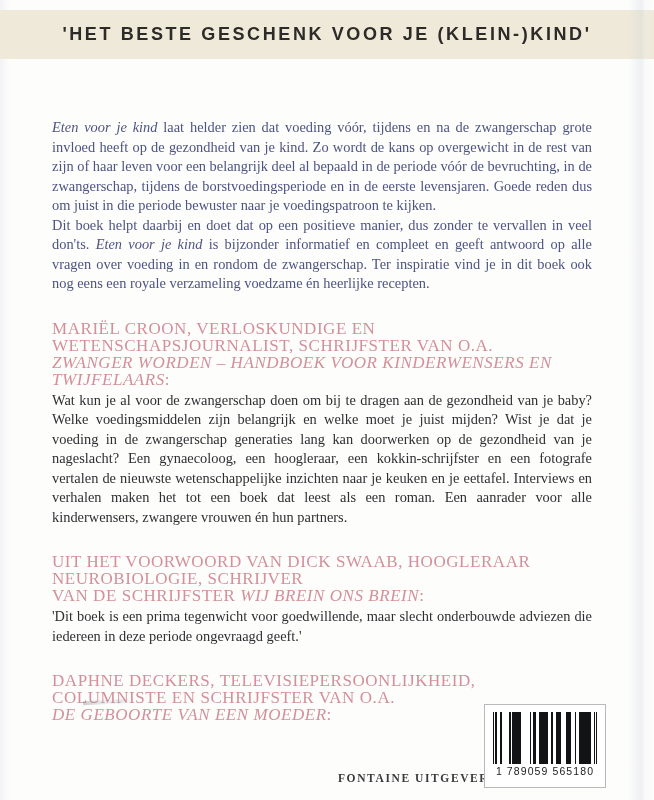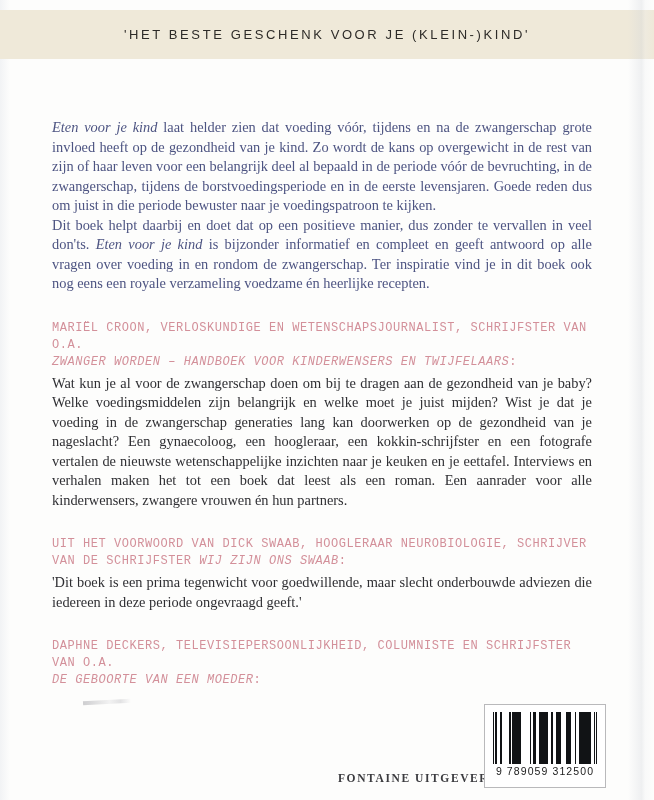--- a/index.html
+++ b/index.html
@@ -46,25 +46,25 @@
     top: 10px;
     width: 654px;
     height: 49px;
     background: #efe9d9;
     display: flex;
     align-items: center;
     justify-content: center;
   }
   .banner-text {
     font-family: "Liberation Sans", sans-serif;
-    font-size: 13px;
+    font-size: 18px;
     letter-spacing: 2.6px;
     color: #2d2b28;
     white-space: nowrap;
-    font-weight: 400;
+    font-weight: 700;
   }
 
   .content {
     position: absolute;
     left: 52px;
     top: 78px;
     width: 540px;
   }
 
   p.body {
@@ -77,23 +77,23 @@
   }
   p.body.tight { margin-top: 0; }
 
   .it { font-style: italic; }
 
   .intro-block { margin-bottom: 0; margin-top: 40px; }
 
   .quote-section { margin-top: 26px; }
 
   .attrib {
-    font-family: Liberation Mono, monospace;
+    font-family: Liberation Serif, serif;
     color: #d3909a;
-    font-size: 12px;
+    font-size: 17px;
     letter-spacing: 0.55px;
     line-height: 17px;
     margin: 9px 0 3px 0;
   }
   .attrib .ital { font-style: italic; }
 
   .quote-body {
     color: #2f2f33;
     font-size: 14.4px;
     line-height: 19.5px;
@@ -173,21 +173,21 @@
       <p class="attrib">
         <span>MARIËL CROON, VERLOSKUNDIGE EN WETENSCHAPSJOURNALIST, SCHRIJFSTER VAN O.A.</span><br>
         <span class="ital">ZWANGER WORDEN – HANDBOEK VOOR KINDERWENSERS EN TWIJFELAARS</span><span>:</span>
       </p>
       <p class="quote-body">Wat kun je al voor de zwangerschap doen om bij te dragen aan de gezondheid van je baby? Welke voedingsmiddelen zijn belangrijk en welke moet je juist mijden? Wist je dat je voeding in de zwangerschap generaties lang kan doorwerken op de gezondheid van je nageslacht? Een gynaecoloog, een hoogleraar, een kokkin-schrijfster en een fotografe vertalen de nieuwste wetenschappelijke inzichten naar je keuken en je eettafel. Interviews en verhalen maken het tot een boek dat leest als een roman. Een aanrader voor alle kinderwensers, zwangere vrouwen én hun partners.</p>
     </div>
 
     <div class="quote-section">
       <p class="attrib">
         <span>UIT HET VOORWOORD VAN DICK SWAAB, HOOGLERAAR NEUROBIOLOGIE, SCHRIJVER</span><br>
-        <span>VAN DE SCHRIJFSTER </span><span class="ital">WIJ ZIJN ONS SWAAB</span><span>:</span>
+        <span>VAN DE SCHRIJFSTER </span><span class="ital">WIJ BREIN ONS BREIN</span><span>:</span>
       </p>
       <p class="quote-body">'Dit boek is een prima tegenwicht voor goedwillende, maar slecht onderbouwde adviezen die iedereen in deze periode ongevraagd geeft.'</p>
     </div>
 
     <div class="quote-section">
       <p class="attrib">
         <span>DAPHNE DECKERS, TELEVISIEPERSOONLIJKHEID, COLUMNISTE EN SCHRIJFSTER VAN O.A.</span><br>
         <span class="ital">DE GEBOORTE VAN EEN MOEDER</span><span>:</span>
       </p>
     </div>
@@ -256,17 +256,17 @@
         <span style="width: 1px; background: rgb(17, 19, 21);"></span>
         <span style="width: 2px; background: rgb(17, 19, 21);"></span>
         <span style="width: 1px; background: rgb(17, 19, 21);"></span>
         <span style="width: 1px; background: rgb(17, 19, 21);"></span>
         <span style="width: 2px; background: rgb(17, 19, 21);"></span>
         <span style="width: 3px; background: rgb(255, 255, 255);"></span>
         <span style="width: 1px; background: rgb(17, 19, 21);"></span>
         <span style="width: 1px; background: rgb(255, 255, 255);"></span>
         <span style="width: 1px; background: rgb(17, 19, 21);"></span>
       </div>
-    <div class="barcode-digits">9  789059  312500</div>
+    <div class="barcode-digits">1  789059  565180</div>
   </div>
 
   <div class="page-edge"></div>
 </div>
 
 </body></html>

